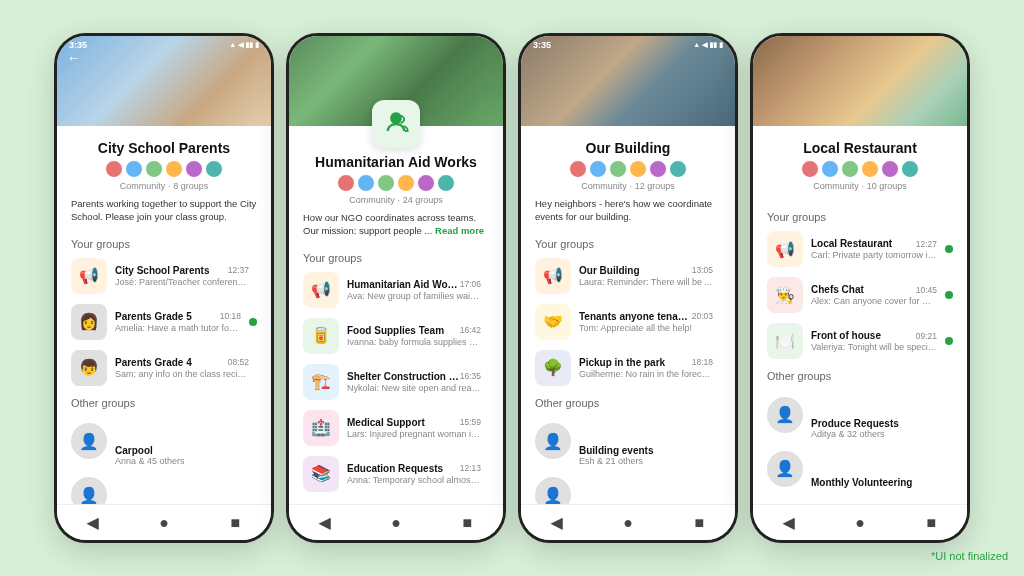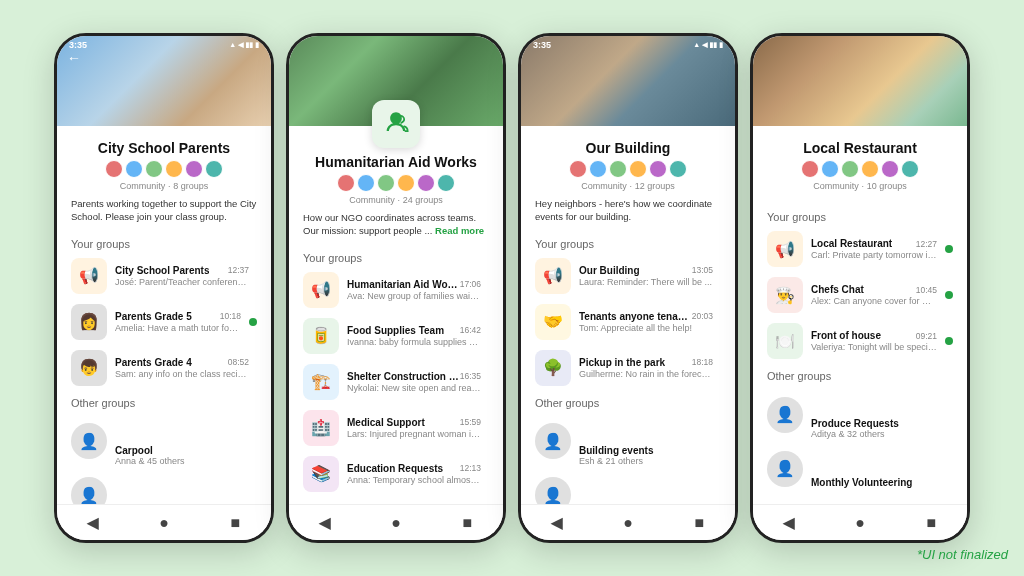--- a/index.html
+++ b/index.html
@@ -240,23 +240,22 @@
       height: 24px;
       display: flex;
       align-items: center;
       justify-content: center;
       color: #444;
     }
     .watermark {
       position: absolute;
       bottom: 14px;
       right: 16px;
-      font-size: 13px;
+      font-size: 11px;
       color: #25a244;
-      font-style: italic;
       margin-top: 24px;
     }
   </style>
 </head>
 <body>
 
 <div class="phones-container">
 <div class="phone phone1">
       <div class="phone-header-image">
         <div class="header-bg"></div>

